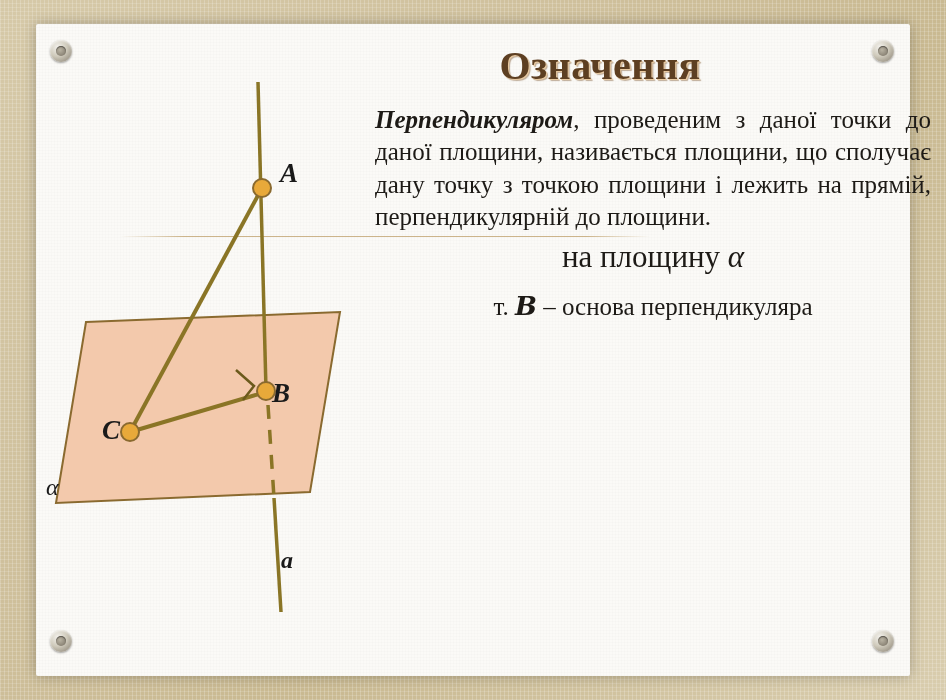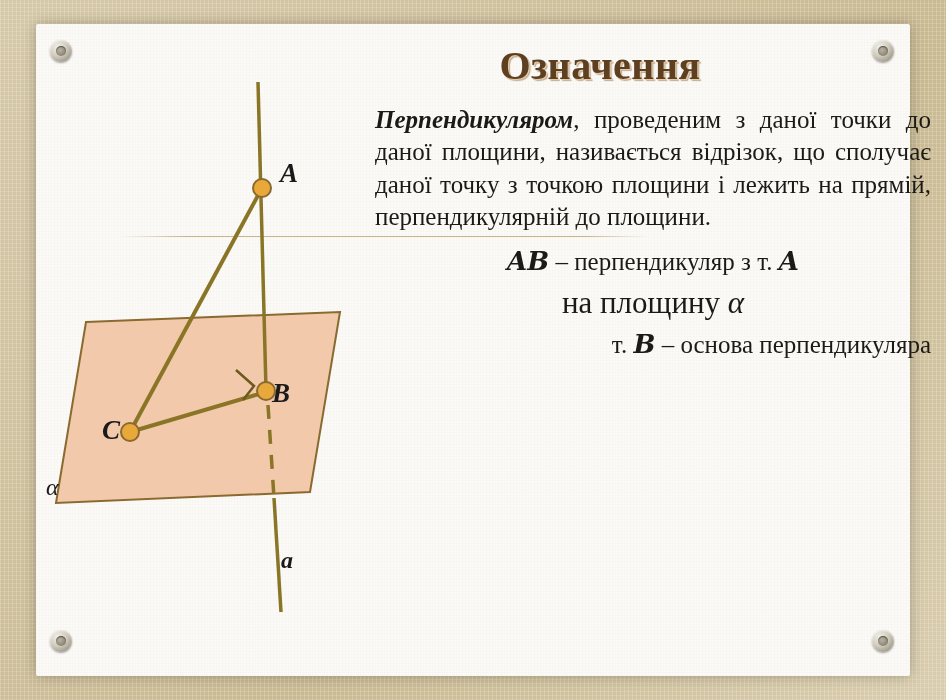--- a/index.html
+++ b/index.html
@@ -94,22 +94,22 @@
     margin-top: 12px;
     text-align: center;
     font-size: 25px;
   }
   #line-plane {
     margin-top: 4px;
     text-align: center;
     font-size: 31px;
   }
   #line-base {
-    margin-top: 5px;
-    text-align: right;
+    margin-top: 13px;
+    text-align: center;
     font-size: 25px;
   }
   .calig {
     font-family: "DejaVu Serif", serif;
     font-style: italic;
     font-weight: bold;
     font-size: 26px;
   }
   .ital { font-style: italic; }
 
@@ -183,26 +183,23 @@
 
     <div class="fig-label" id="lbl-A">A</div>
     <div class="fig-label" id="lbl-B">B</div>
     <div class="fig-label" id="lbl-C">C</div>
     <div class="fig-label" id="lbl-a">a</div>
     <div class="fig-label" id="lbl-alpha">α</div>
   </div>
 
   <div id="text-col">
     <div id="para">
-      <span class="lead">Перпендикуляром</span><span>, проведеним з даної точки до даної площини, називається відрізок, що сполучає даної точку з точкою площини і лежить на прямій, перпендикулярній до площини.</span>
+      <span class="lead">Перпендикуляром</span><span>, проведеним з даної точки до даної площини, називається площини, що сполучає дану точку з точкою площини і лежить на прямій, перпендикулярній до площини.</span>
     </div>
 
-    <div id="line-ab">
-      <span class="calig">AB</span><span> – перпендикуляр з т. </span><span class="calig">A</span>
-    </div>
 
     <div id="line-plane">
       <span>на площину </span><span class="ital">α</span>
     </div>
 
     <div id="line-base">
       <span>т. </span><span class="calig">B</span><span> – основа перпендикуляра</span>
     </div>
   </div>
 

